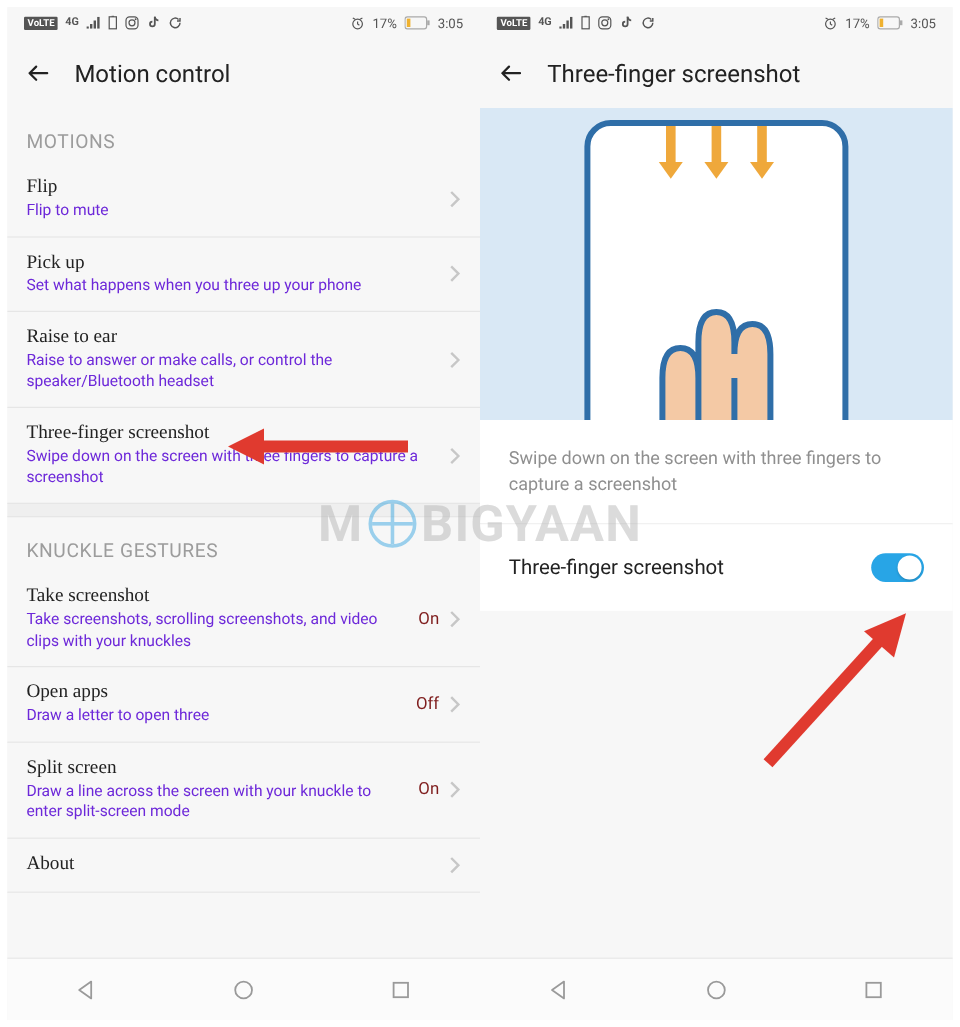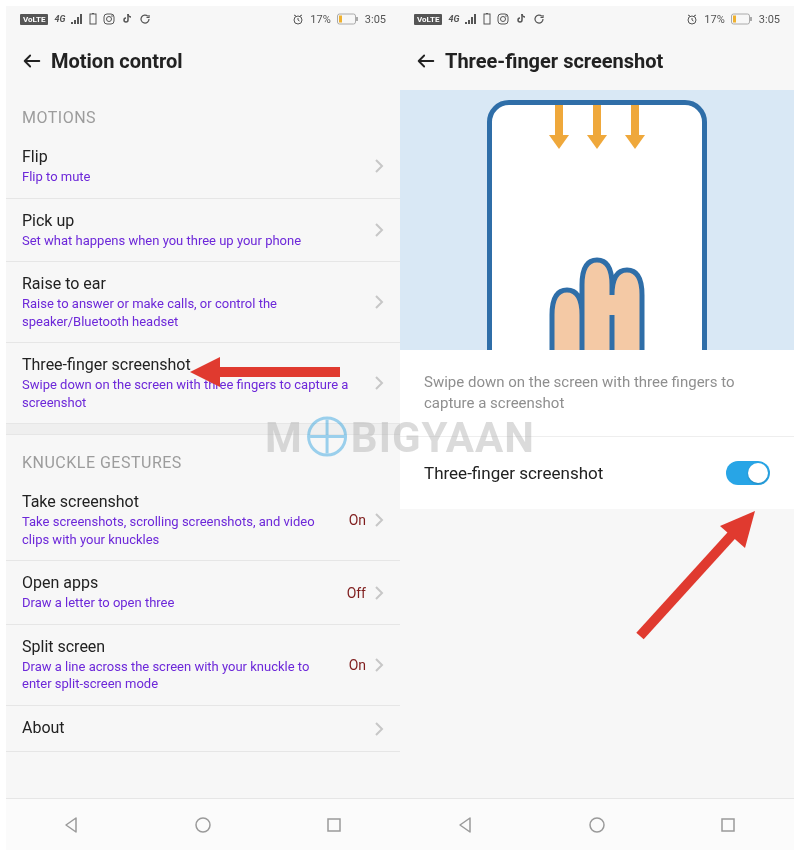--- a/index.html
+++ b/index.html
@@ -9,29 +9,29 @@
   .phone:first-child { margin-right: 0px; }
 
   
   .status { height: 26px; background: #f7f7f7; display: flex; align-items: center; justify-content: space-between; padding: 0 14px; font-size: 11px; color: #555; gap: 24px; }
   .status .left, .status .right { display: flex; align-items: center; gap: 6px; }
   .status svg { display: block; }
 
   
   .appbar { height: 58px; background: #f7f7f7; display: flex; align-items: center; padding: 0 14px; border-bottom: 1px solid #f7f7f7;}
   .appbar .back { width: 24px; height: 24px; display: flex; align-items: center; justify-content: center; }
-  .appbar .title { font-size: 20px; color: #222; margin-left: 7px; font-weight: 700; }
+  .appbar .title { font-size: 20px; color: #222; margin-left: 18px; font-weight: 400; }
 
   
   .scroll { background: #f7f7f7; }
   .section-label { font-size: 16px; color: #9c9c9c; letter-spacing: 0.5px; padding: 18px 16px 8px 16px; }
   .row { padding: 12px 16px 12px 16px; border-bottom: 1px solid #e6e6e6; display: flex; align-items: center; justify-content: space-between; gap: 10px; }
   .row:last-child { border-bottom: none; }
   .row .text { flex: 1; }
-  .row .row-title { font-size: 16px; color: #222; margin-bottom: 2px; }
+  .row .row-title { font-size: 16px; color: #222; margin-bottom: 2px; font-family: Liberation Serif, serif; }
   .row .row-sub { font-size: 13px; color: #6d28d9; line-height: 1.35; }
   .row .right-side { display: flex; align-items: center; gap: 8px; }
   .row .value { font-size: 14px; color: #7f1d1d; }
   .chev { color: #c7c7c7; }
 
   .gap { height: 12px; background: #efefef; border-top: 1px solid #e6e6e6; border-bottom: 1px solid #e6e6e6; }
 
   
   .illus { height: 260px; background: #d9e8f5; display: flex; align-items: flex-end; justify-content: center; overflow: hidden; }
   .illus .device { width: 220px; height: 310px; background: #fff; border: 5px solid #2f6ea8; border-radius: 22px; position: relative; top: 60px; overflow: hidden; }
@@ -56,21 +56,21 @@
   .watermark .globe { width: 40px; height: 40px; border-radius: 50%; border: 3px solid #2aa0df; position: relative; display: inline-block; }
   .watermark .globe::before { content:""; position:absolute; left:50%; top:0; bottom:0; width:3px; background:#2aa0df; transform:translateX(-50%);}
   .watermark .globe::after { content:""; position:absolute; top:50%; left:0; right:0; height:3px; background:#2aa0df; transform:translateY(-50%);}
   .watermark .rest { color: #b0b0b0; }
 
   
   .anno-arrow { position: absolute; z-index: 60; }
   .anno-arrow svg { display: block; }
 
   .volte-badge { background:#555;color:#fff;font-size:8px;padding:1px 3px;border-radius:1px;font-weight:bold; }
-  .sig4g { font-size:9px; color:#555; font-weight:bold;font-style:italic; }
+  .sig4g { font-size:9px; color:#555; font-weight:bold; }
 </style>
 </head>
 <body>
 
 <div class="outer">
 
   <div class="phone">
 
     <div class="status">
       <div class="left">

